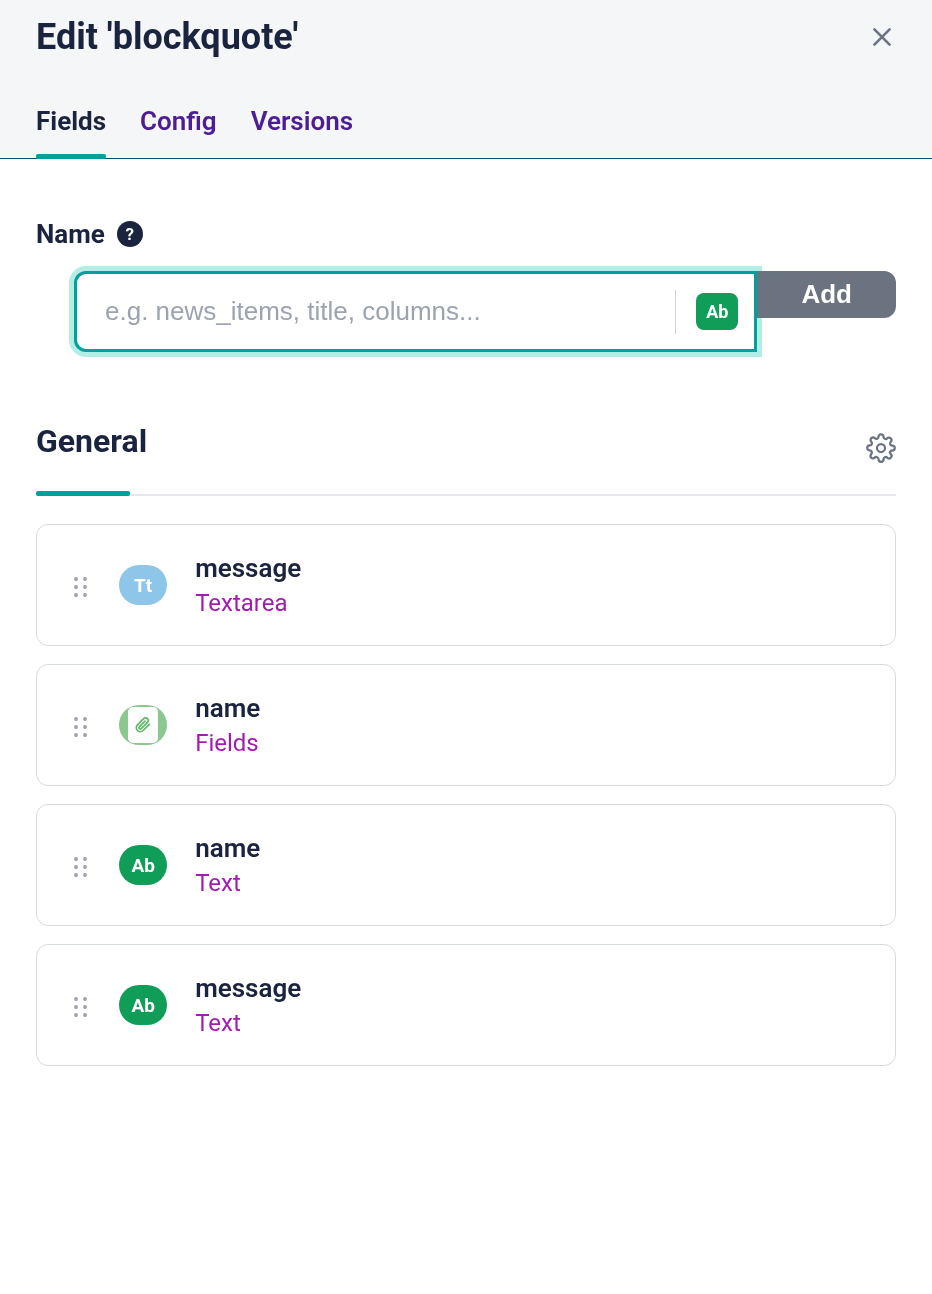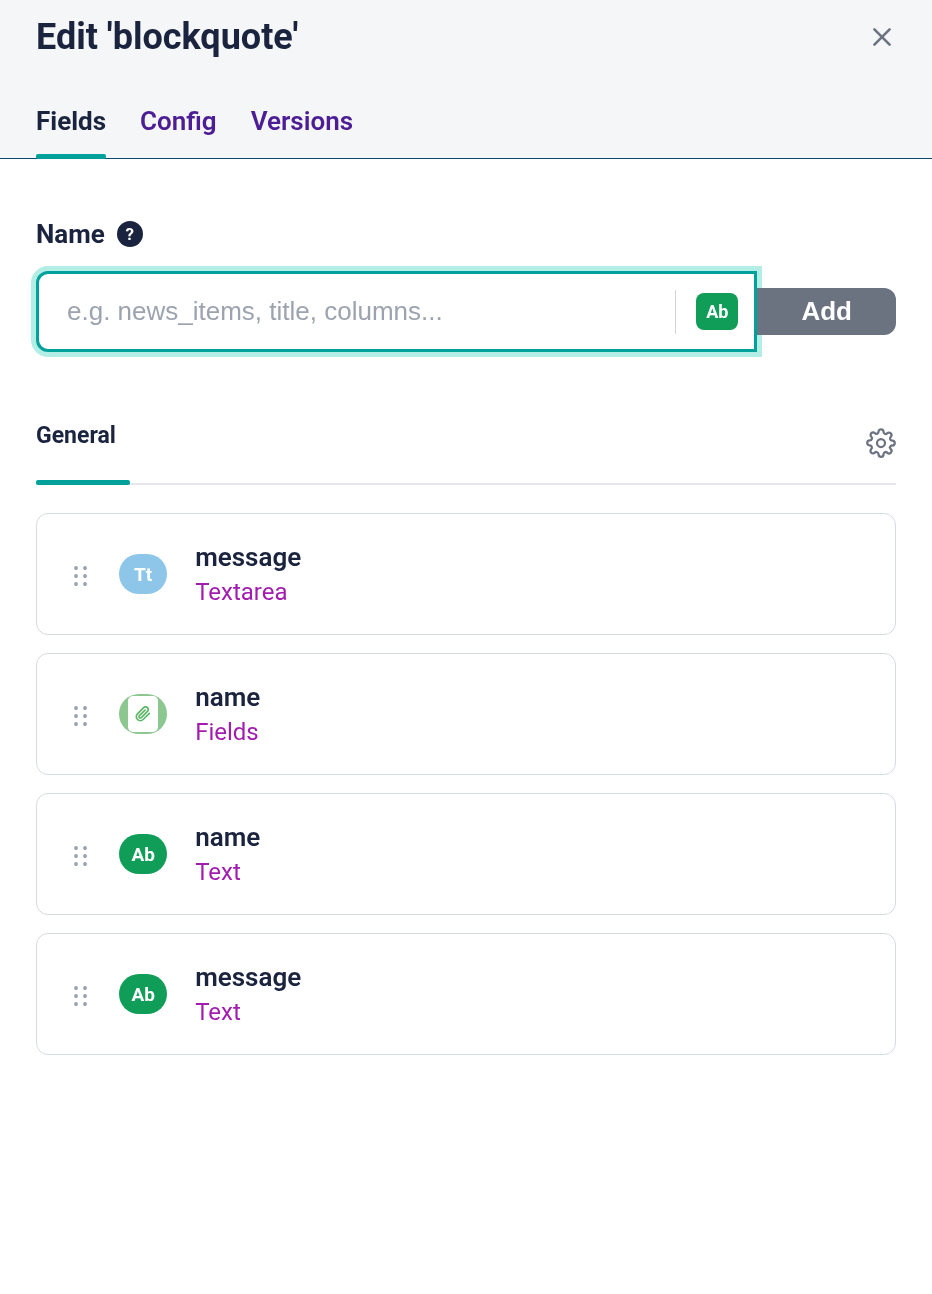--- a/index.html
+++ b/index.html
@@ -81,22 +81,23 @@
     color: #fff;
     font-size: 17px;
     font-weight: 700;
     display: flex;
     align-items: center;
     justify-content: center;
     cursor: pointer;
   }
   .input-row {
     display: flex;
-    align-items: center;
+    align-items: flex-start;
     margin-bottom: 70px;
+    margin-left: 38px;
   }
   .input-wrapper {
     flex: 1;
     display: flex;
     align-items: center;
     border: 3px solid #00a19a;
     border-radius: 12px 0 0 12px;
     box-shadow: 0 0 0 5px #b3eee6;
     background: #fff;
     padding: 0 16px 0 28px;
@@ -136,21 +137,21 @@
     padding: 8px 44px;
     cursor: pointer;
   }
   .section-row {
     display: flex;
     align-items: center;
     justify-content: space-between;
     margin-bottom: 16px;
   }
   .section-tab {
-    font-size: 23px;
+    font-size: 32px;
     font-weight: 700;
     color: #1b243f;
     padding-bottom: 18px;
     position: relative;
     cursor: pointer;
   }
   .gear-icon {
     cursor: pointer;
     color: #6b7280;
   }

